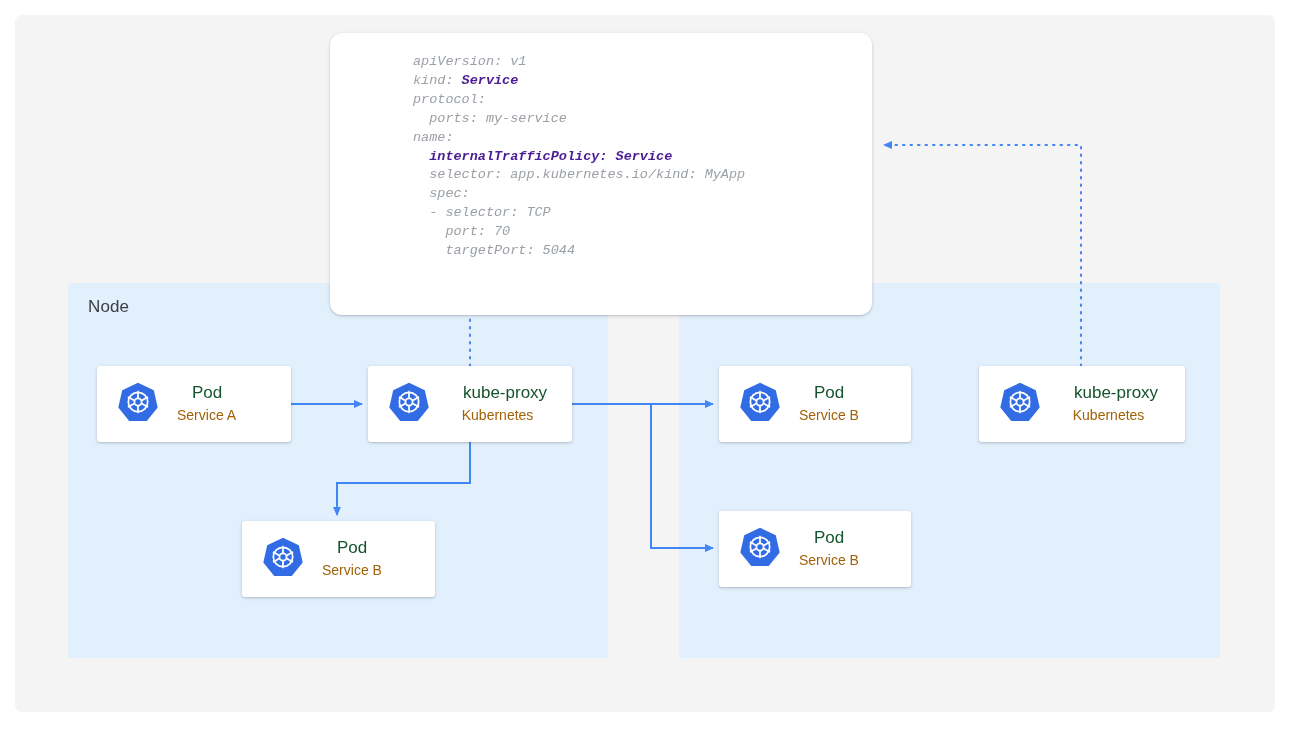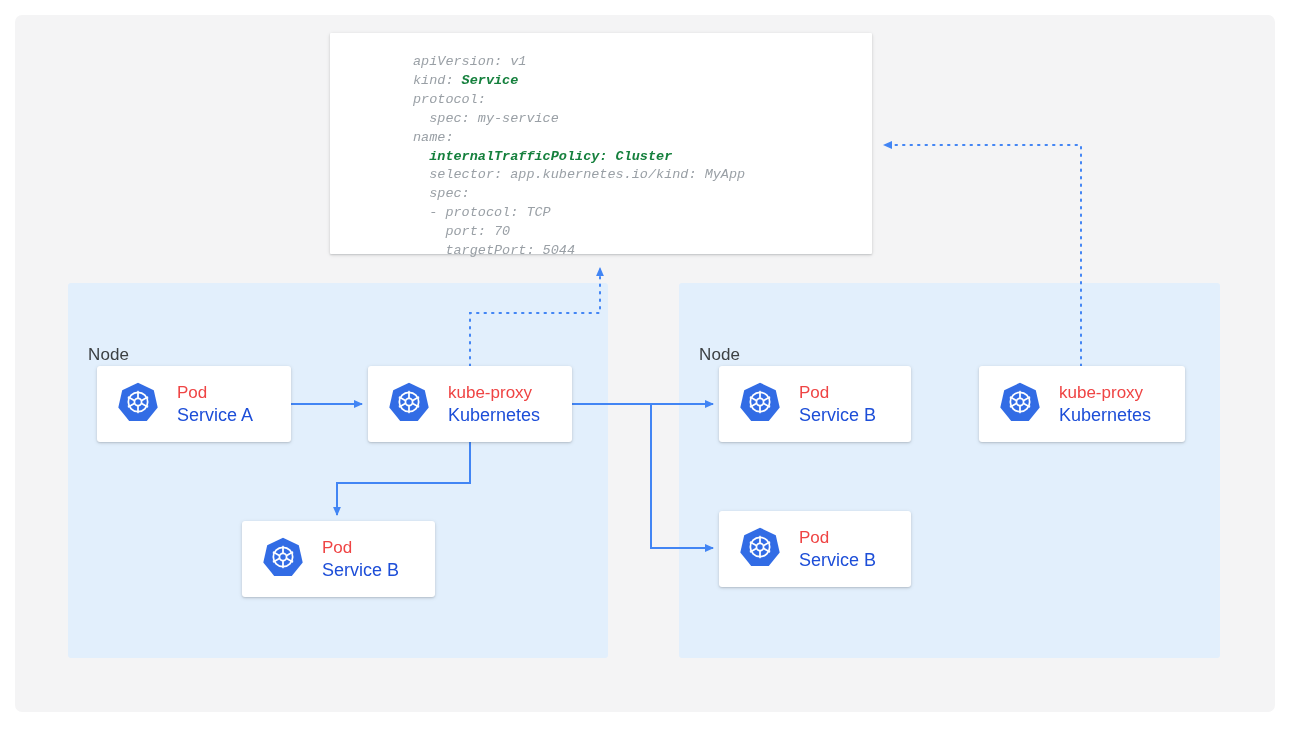--- a/index.html
+++ b/index.html
@@ -3,37 +3,37 @@
 <meta charset="utf-8">
 <style>
   html,body{margin:0;padding:0;background:#ffffff;}
   body{width:1296px;height:729px;font-family:"Liberation Sans",sans-serif;overflow:hidden;}
   #stage{position:relative;width:1296px;height:729px;}
 
   .canvas{position:absolute;left:15px;top:15px;width:1260px;height:697px;
           background:#f4f4f5;border-radius:7px;}
 
   .node-box{position:absolute;background:#e2effc;border-radius:3px;}
-  .node-label{position:absolute;font-size:17px;color:#3c4043;letter-spacing:.1px;margin-top:48px;}
+  .node-label{position:absolute;font-size:17px;color:#3c4043;letter-spacing:.1px;}
 
   .card{position:absolute;background:#ffffff;border-radius:3px;
         box-shadow:0 1px 2px rgba(60,64,67,.22),0 1px 4px rgba(60,64,67,.10);
         display:flex;align-items:center;}
   .card .k8s{flex:0 0 auto;margin-left:20px;}
   .card .txt{margin-left:18px;display:flex;flex-direction:column;justify-content:center;}
-  .card .title{font-size:17px;color:#ef4444;line-height:22px;white-space:nowrap;}
-  .card .sub{font-size:18px;color:#1d4ed8;line-height:22px;white-space:nowrap;}
-
-  .yaml{position:absolute;left:330px;top:33px;width:542px;height:221px;background:#fff;
-        border-radius:1px;box-shadow:0 1px 2px rgba(60,64,67,.22),0 1px 4px rgba(60,64,67,.10);}
+  .card .title{font-size:17px;color:#14532d;line-height:22px;white-space:nowrap;margin-left:15px;}
+  .card .sub{font-size:14px;color:#a16207;line-height:22px;white-space:nowrap;text-align:center;}
+
+  .yaml{position:absolute;left:330px;top:33px;width:542px;height:282px;background:#fff;
+        border-radius:12px;box-shadow:0 1px 2px rgba(60,64,67,.22),0 1px 4px rgba(60,64,67,.10);}
   .yaml pre{margin:0;position:absolute;left:83px;top:20px;
         font-family:"Liberation Mono","DejaVu Sans Mono",monospace;
         font-size:13.5px;line-height:18.9px;color:#9aa0a6;font-style:italic;
         white-space:pre;}
-  .yaml b{color:#15803d;font-weight:bold;font-style:italic;}
+  .yaml b{color:#4c1d95;font-weight:bold;font-style:italic;}
 
   svg.wires{position:absolute;left:0;top:0;width:1296px;height:729px;pointer-events:none;}
 </style>
 </head>
 <body>
 
 <div id="stage">
 
   <div class="canvas"></div>
 
@@ -63,26 +63,26 @@
 
     <path d="M470,366 L470,313 L600,313 L600,268" stroke="#4285f4" stroke-width="2" fill="none" stroke-dasharray="1.5 6" stroke-linecap="round" marker-end="url(#ahl)"></path>
 
     <path d="M1081,366 L1081,145 L884,145" stroke="#4285f4" stroke-width="2" fill="none" stroke-dasharray="1.5 6" stroke-linecap="round" marker-end="url(#ahl)"></path>
   </svg>
 
   <div class="yaml">
     <pre><span>apiVersion: v1</span>
 kind: <b>Service</b>
 <span>protocol:</span>
-<span>  spec: my-service</span>
+<span>  ports: my-service</span>
 <span>name:</span>
-<b>  internalTrafficPolicy: Cluster</b>
+<b>  internalTrafficPolicy: Service</b>
 <span>  selector: app.kubernetes.io/kind: MyApp</span>
 <span>  spec:</span>
-<span>  - protocol: TCP</span>
+<span>  - selector: TCP</span>
 <span>    port: 70</span>
 <span>    targetPort: 5044</span></pre>
   </div>
 
   <div class="card" style="left:97px;top:366px;width:194px;height:76px;">
     <span class="k8s">
       <svg width="42" height="42" viewBox="0 0 100 100">
         <polygon points="50,4 87.6,22.1 96.9,62.8 70.9,95.4 29.1,95.4 3.1,62.8 12.4,22.1" fill="#326ce5"></polygon>
         <g fill="none" stroke="#ffffff" stroke-width="4.2">
           <circle cx="50" cy="50" r="23"></circle>

